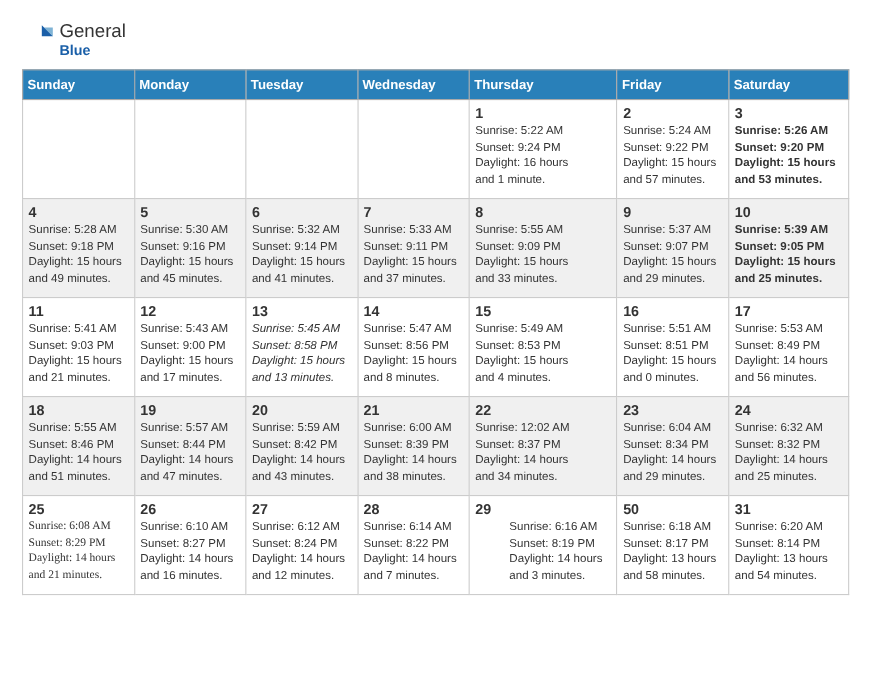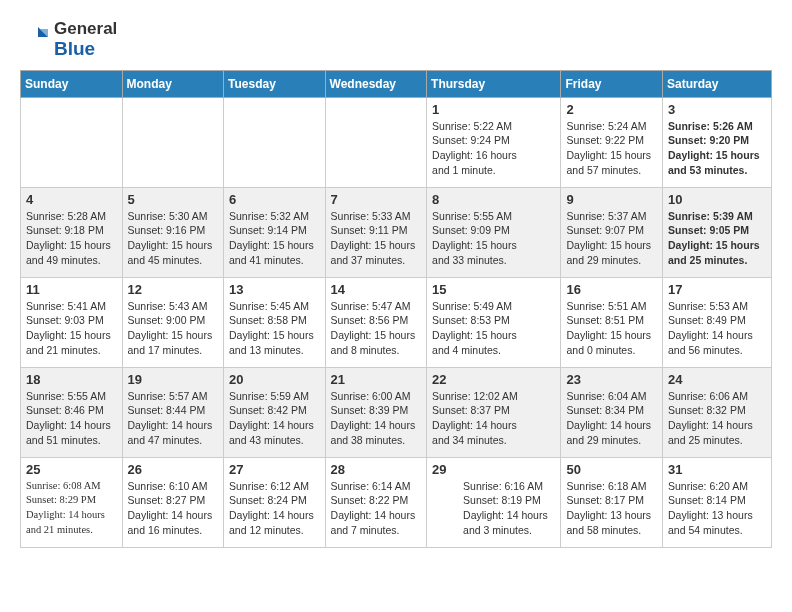--- a/index.html
+++ b/index.html
@@ -204,21 +204,21 @@
         </td>
         <td>
           <span class="day-num">12</span>
           <div class="day-info" style="white-space: pre-line;">Sunrise: 5:43 AM
 Sunset: 9:00 PM
 Daylight: 15 hours
 and 17 minutes.</div>
         </td>
         <td>
           <span class="day-num">13</span>
-          <div class="day-info" style="white-space: pre-line;">Sunrise: 5:45 AM
+          <div class="day-info" style="white-space: pre-line; font-style: italic;">Sunrise: 5:45 AM
 Sunset: 8:58 PM
 Daylight: 15 hours
 and 13 minutes.</div>
         </td>
         <td>
           <span class="day-num">14</span>
           <div class="day-info" style="white-space: pre-line;">Sunrise: 5:47 AM
 Sunset: 8:56 PM
 Daylight: 15 hours
 and 8 minutes.</div>
@@ -283,21 +283,21 @@
         </td>
         <td>
           <span class="day-num">23</span>
           <div class="day-info" style="white-space: pre-line;">Sunrise: 6:04 AM
 Sunset: 8:34 PM
 Daylight: 14 hours
 and 29 minutes.</div>
         </td>
         <td>
           <span class="day-num">24</span>
-          <div class="day-info" style="white-space: pre-line;">Sunrise: 6:06 AM
+          <div class="day-info" style="white-space: pre-line;">Sunrise: 6:32 AM
 Sunset: 8:32 PM
 Daylight: 14 hours
 and 25 minutes.</div>
         </td>
       </tr>
       <tr>
         <td>
           <span class="day-num">25</span>
           <div class="day-info" style="white-space: pre-line; font-family: Liberation Serif, serif;">Sunrise: 6:08 AM
 Sunset: 8:29 PM
@@ -355,25 +355,25 @@
     flex-direction: column;
     align-items: flex-start;
   }
   .logo-text-block {
     display: flex;
     flex-direction: column;
     line-height: 1.1;
   }
   .logo-general {
     font-size: 17px;
-    font-weight: bold;
+    font-weight: normal;
     color: #333;
   }
   .logo-blue {
-    font-size: 19px;
+    font-size: 13px;
     font-weight: bold;
     color: #1a5fa8;
   }
   .logo-wrapper {
     display: flex;
     align-items: center;
     gap: 4px;
   }
 </style>
 

